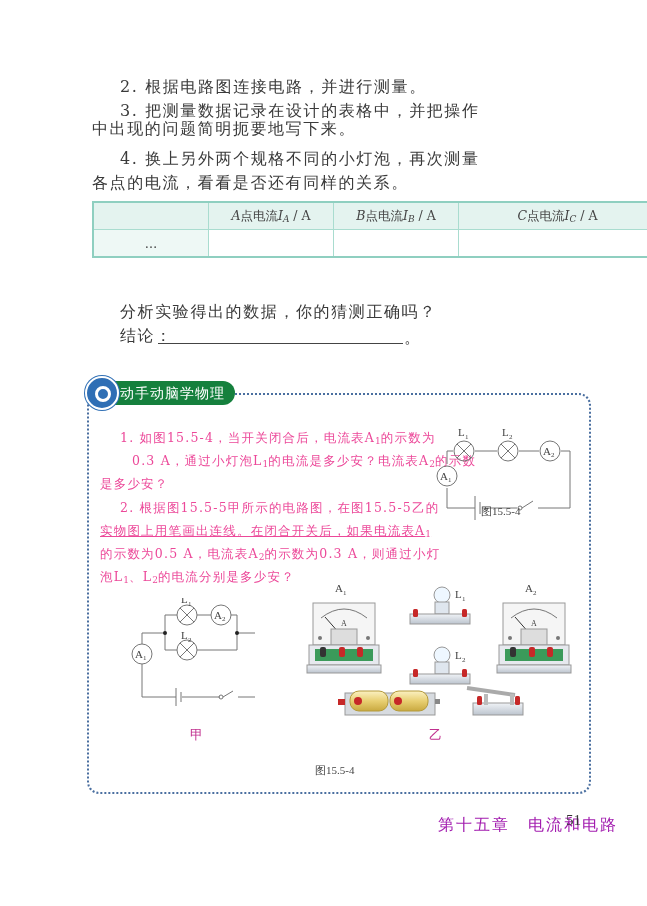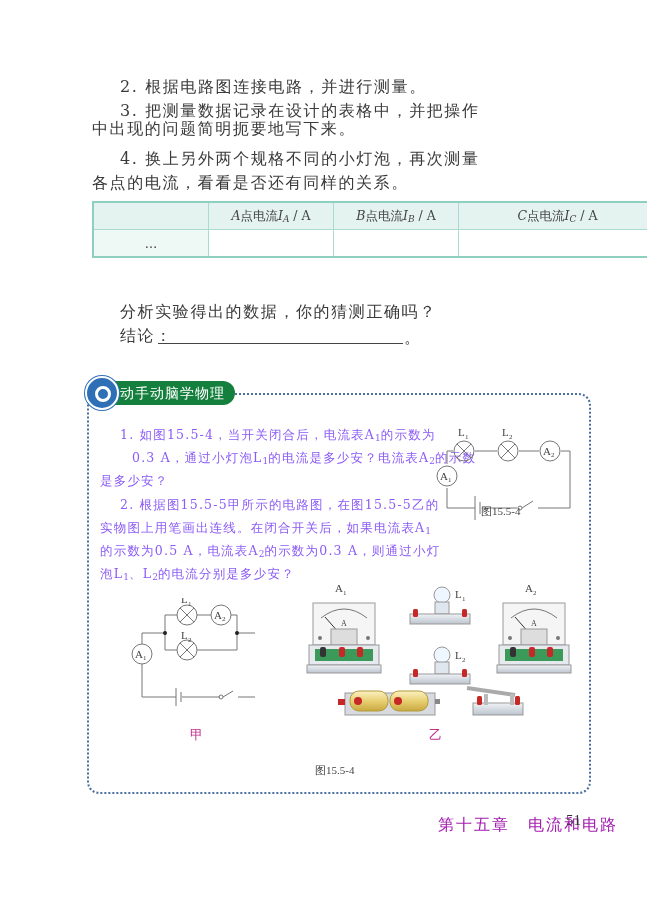--- a/index.html
+++ b/index.html
@@ -24,21 +24,21 @@
   
   .box { position:absolute; left:87px; top:393px; width:500px; height:397px;
          border:2.5px dotted #4a6fa0; border-radius:12px; }
   .badge { position:absolute; left:92px; top:381px; height:24px; width:143px; background:#15803d;
            border-radius:12px; color:#fff; font-family:"DejaVu Sans","Liberation Sans",sans-serif;
            font-size:14px; letter-spacing:1px; line-height:24px; padding-left:0; }
   .badge-icon { position:absolute; left:85px; top:376px; width:30px; height:30px; border-radius:50%;
                 background:#2f6fb5; border:2px solid #fff; box-shadow:0 0 0 1px #2f6fb5; }
   .badge-icon::after { content:""; position:absolute; left:8px; top:8px; width:10px; height:10px;
                        border-radius:50%; border:3px solid #fff; background:#2f6fb5; }
-  .q { position:absolute; font-size:12.5px; line-height:15px; letter-spacing:1.2px; color:#8b5cf6; white-space:nowrap; }
+  .q { position:absolute; font-size:12.5px; line-height:22px; letter-spacing:1.2px; color:#ec4899; white-space:nowrap; }
   .caption { position:absolute; font-size:11px; color:#444; font-family:"Liberation Serif",serif; }
   .magenta { color:#c0308f; font-family:"DejaVu Sans",sans-serif; font-size:13px; }
 
   .footer { position:absolute; top:815px; font-size:16px; color:#a21caf; letter-spacing:2px; }
   .pagenum { position:absolute; left:566px; top:812px; font-family:Liberation Serif, serif; font-size:15px; color:#333; }
   svg text { font-family:"Liberation Serif",serif; }
 </style>
 </head>
 <body>
 
@@ -74,21 +74,21 @@
 <div class="badge">
   <span style="margin-left:28px;">动手动脑学物理</span>
 </div>
 <div class="badge-icon"></div>
 
 <div class="q" style="left:120px;top:427px;"><span>1. 如图15.5-4，当开关闭合后，电流表A</span><sub>1</sub><span>的示数为</span></div>
 <div class="q" style="left:100px;top:450px;margin-left:32px;"><span>0.3 A，通过小灯泡L</span><sub>1</sub><span>的电流是多少安？电流表A</span><sub>2</sub><span>的示数</span></div>
 <div class="q" style="left:100px;top:473px;">是多少安？</div>
 
 <div class="q" style="left:120px;top:497px;">2. 根据图15.5-5甲所示的电路图，在图15.5-5乙的</div>
-<div class="q" style="left:100px;top:520px;"><span>实物图上用笔画出连线。在闭合开关后，如果电流表A</span><sub>1</sub></div>
+<div class="q" style="left:100px;top:520px;text-decoration:underline;"><span>实物图上用笔画出连线。在闭合开关后，如果电流表A</span><sub>1</sub></div>
 <div class="q" style="left:100px;top:543px;"><span>的示数为0.5 A，电流表A</span><sub>2</sub><span>的示数为0.3 A，则通过小灯</span></div>
 <div class="q" style="left:100px;top:566px;"><span>泡L</span><sub>1</sub><span>、L</span><sub>2</sub><span>的电流分别是多少安？</span></div>
 
 <svg class="abs" style="left:430px;top:420px;" width="150" height="105" viewBox="0 0 150 105">
   <g stroke="#777" stroke-width="1" fill="none">
     <line x1="17" y1="31" x2="23" y2="31"></line>
     <line x1="45" y1="31" x2="67" y2="31"></line>
     <line x1="89" y1="31" x2="109" y2="31"></line>
     <line x1="131" y1="31" x2="140" y2="31"></line>
     <line x1="140" y1="31" x2="140" y2="88"></line>

